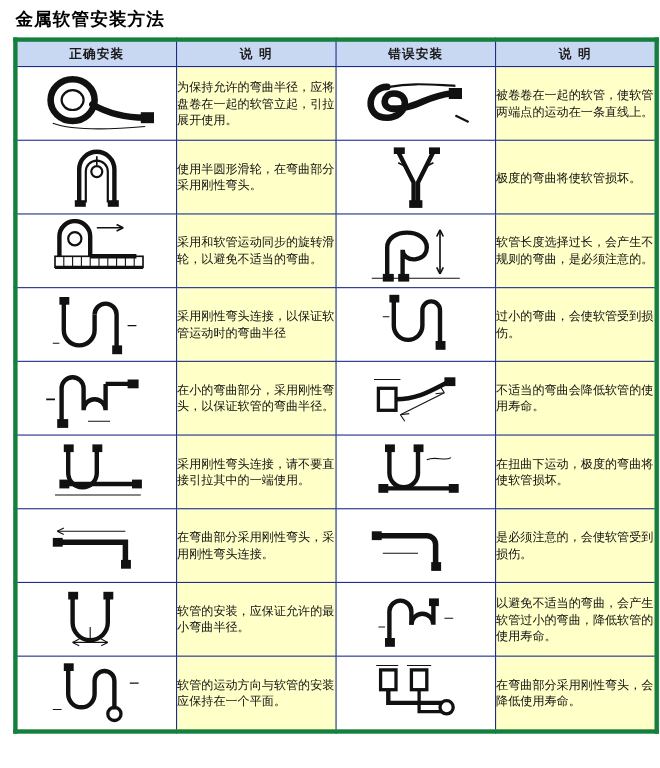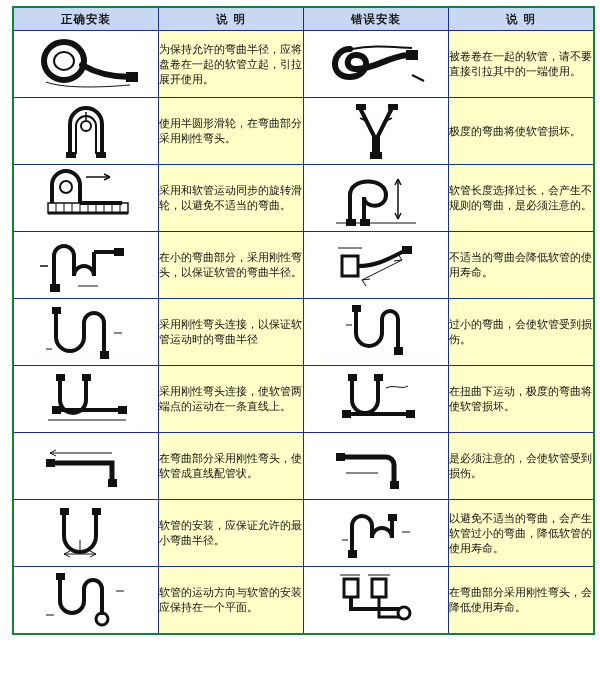--- a/index.html
+++ b/index.html
@@ -25,21 +25,21 @@
     font-weight: bold;
     color: #000000;
     letter-spacing: 1px;
     margin: 2px 0 6px 2px;
     line-height: 20px;
   }
   table.hose-table {
     border-collapse: collapse;
     width: 576px;
     table-layout: fixed;
-    border: 2px solid #15803d;
+    border: 4px solid #15803d;
   }
   table.hose-table td, table.hose-table th {
     border: 1px solid #1b2f8a;
     padding: 0;
     vertical-align: middle;
   }
   thead th {
     background: #c9d8f2;
     height: 22px;
     font-size: 11.5px;
@@ -72,20 +72,21 @@
     align-items: center;
     justify-content: center;
     height: 100%;
   }
 </style>
 </head>
 <body>
 
 <div class="page">
 
+  <div class="doc-title">金属软管安装方法</div>
 
   <table class="hose-table">
     <thead>
       <tr>
         <th class="col-img">正确安装</th>
         <th class="col-txt">说    明</th>
         <th class="col-img">错误安装</th>
         <th class="col-txt">说    明</th>
       </tr>
     </thead>
@@ -108,21 +109,21 @@
           <div class="fig-wrap">
             <svg class="fig" width="120" height="58" viewBox="0 0 120 58">
               <path d="M34 14 C16 14, 12 42, 34 42 C52 42, 56 20, 40 20 C30 20, 28 34, 40 34" fill="none" stroke="#111" stroke-width="6" stroke-linecap="round"></path>
               <path d="M40 34 C60 34, 70 22, 92 20" fill="none" stroke="#111" stroke-width="6" stroke-linecap="round"></path>
               <rect x="90" y="15" width="12" height="10" fill="#111"></rect>
               <path d="M36 14 C56 10, 74 12, 96 13" fill="none" stroke="#111" stroke-width="2"></path>
               <path d="M96 40 L108 46" stroke="#111" stroke-width="2"></path>
             </svg>
           </div>
         </td>
-        <td class="txt-cell">被卷卷在一起的软管，请不要直接引拉其中的一端使用。</td>
+        <td class="txt-cell">被卷卷在一起的软管，使软管两端点的运动在一条直线上。</td>
       </tr>
 
       <tr>
         <td class="img-cell">
           <div class="fig-wrap">
             <svg class="fig" width="120" height="58" viewBox="0 0 120 58">
               <path d="M44 52 L44 22 A16 16 0 0 1 76 22 L76 52" fill="none" stroke="#111" stroke-width="4"></path>
               <path d="M50 52 L50 24 A10 10 0 0 1 70 24 L70 52" fill="none" stroke="#111" stroke-width="2"></path>
               <circle cx="60" cy="24" r="5" fill="#fff" stroke="#111" stroke-width="2"></circle>
               <rect x="40" y="50" width="10" height="6" fill="#111"></rect>
@@ -177,20 +178,47 @@
             </svg>
           </div>
         </td>
         <td class="txt-cell">软管长度选择过长，会产生不规则的弯曲，是必须注意的。</td>
       </tr>
 
       <tr>
         <td class="img-cell">
           <div class="fig-wrap">
             <svg class="fig" width="120" height="58" viewBox="0 0 120 58">
+              <path d="M30 8 L30 34 A14 14 0 0 0 58 34 L58 20" fill="none" stroke="#111" stroke-width="4"></path>
+              <path d="M58 20 A10 10 0 0 1 78 20 L78 50" fill="none" stroke="#111" stroke-width="4"></path>
+              <rect x="26" y="4" width="9" height="7" fill="#111"></rect>
+              <rect x="74" y="48" width="9" height="8" fill="#111"></rect>
+              <path d="M20 46 L26 46" stroke="#111" stroke-width="1"></path>
+              <path d="M88 30 L96 30" stroke="#111" stroke-width="1"></path>
+            </svg>
+          </div>
+        </td>
+        <td class="txt-cell">采用刚性弯头连接，以保证软管运动时的弯曲半径</td>
+        <td class="img-cell">
+          <div class="fig-wrap">
+            <svg class="fig" width="120" height="58" viewBox="0 0 120 58">
+              <path d="M40 6 L40 30 A13 13 0 0 0 66 30 L66 16 A8 8 0 0 1 82 16 L82 46" fill="none" stroke="#111" stroke-width="4"></path>
+              <rect x="36" y="2" width="9" height="7" fill="#111"></rect>
+              <rect x="78" y="44" width="9" height="8" fill="#111"></rect>
+              <path d="M30 22 L36 22" stroke="#111" stroke-width="1"></path>
+            </svg>
+          </div>
+        </td>
+        <td class="txt-cell">过小的弯曲，会使软管受到损伤。</td>
+      </tr>
+
+      <tr>
+        <td class="img-cell">
+          <div class="fig-wrap">
+            <svg class="fig" width="120" height="58" viewBox="0 0 120 58">
               <path d="M28 52 L28 20 A10 10 0 0 1 48 20 L48 40 A10 10 0 0 1 68 40 L68 16" fill="none" stroke="#111" stroke-width="4"></path>
               <path d="M68 16 L92 16" stroke="#111" stroke-width="4"></path>
               <rect x="24" y="48" width="10" height="8" fill="#111"></rect>
               <rect x="88" y="12" width="10" height="8" fill="#111"></rect>
               <path d="M22 30 L14 30" stroke="#111" stroke-width="1.5"></path>
               <path d="M52 50 L72 50" stroke="#111" stroke-width="1"></path>
             </svg>
           </div>
         </td>
         <td class="txt-cell">在小的弯曲部分，采用刚性弯头，以保证软管的弯曲半径。</td>
@@ -207,58 +235,31 @@
             </svg>
           </div>
         </td>
         <td class="txt-cell">不适当的弯曲会降低软管的使用寿命。</td>
       </tr>
 
       <tr>
         <td class="img-cell">
           <div class="fig-wrap">
             <svg class="fig" width="120" height="58" viewBox="0 0 120 58">
-              <path d="M30 8 L30 34 A14 14 0 0 0 58 34 L58 20" fill="none" stroke="#111" stroke-width="4"></path>
-              <path d="M58 20 A10 10 0 0 1 78 20 L78 50" fill="none" stroke="#111" stroke-width="4"></path>
-              <rect x="26" y="4" width="9" height="7" fill="#111"></rect>
-              <rect x="74" y="48" width="9" height="8" fill="#111"></rect>
-              <path d="M20 46 L26 46" stroke="#111" stroke-width="1"></path>
-              <path d="M88 30 L96 30" stroke="#111" stroke-width="1"></path>
-            </svg>
-          </div>
-        </td>
-        <td class="txt-cell">采用刚性弯头连接，以保证软管运动时的弯曲半径</td>
-        <td class="img-cell">
-          <div class="fig-wrap">
-            <svg class="fig" width="120" height="58" viewBox="0 0 120 58">
-              <path d="M40 6 L40 30 A13 13 0 0 0 66 30 L66 16 A8 8 0 0 1 82 16 L82 46" fill="none" stroke="#111" stroke-width="4"></path>
-              <rect x="36" y="2" width="9" height="7" fill="#111"></rect>
-              <rect x="78" y="44" width="9" height="8" fill="#111"></rect>
-              <path d="M30 22 L36 22" stroke="#111" stroke-width="1"></path>
-            </svg>
-          </div>
-        </td>
-        <td class="txt-cell">过小的弯曲，会使软管受到损伤。</td>
-      </tr>
-
-      <tr>
-        <td class="img-cell">
-          <div class="fig-wrap">
-            <svg class="fig" width="120" height="58" viewBox="0 0 120 58">
               <path d="M34 8 L34 30 A13 13 0 0 0 60 30 L60 8" fill="none" stroke="#111" stroke-width="4"></path>
               <path d="M34 40 L96 40" stroke="#111" stroke-width="4"></path>
               <rect x="30" y="4" width="9" height="7" fill="#111"></rect>
               <rect x="56" y="4" width="9" height="7" fill="#111"></rect>
               <rect x="92" y="36" width="9" height="8" fill="#111"></rect>
               <rect x="26" y="36" width="9" height="8" fill="#111"></rect>
               <path d="M22 50 L100 50" stroke="#111" stroke-width="1"></path>
             </svg>
           </div>
         </td>
-        <td class="txt-cell">采用刚性弯头连接，使软管两端点的运动在一条直线上。</td>
+        <td class="txt-cell">采用刚性弯头连接，请不要直接引拉其中的一端使用。</td>
         <td class="img-cell">
           <div class="fig-wrap">
             <svg class="fig" width="120" height="58" viewBox="0 0 120 58">
               <path d="M36 8 L36 30 A13 13 0 0 0 62 30 L62 8" fill="none" stroke="#111" stroke-width="4"></path>
               <rect x="32" y="4" width="9" height="7" fill="#111"></rect>
               <rect x="58" y="4" width="9" height="7" fill="#111"></rect>
               <path d="M30 44 L94 44" stroke="#111" stroke-width="4"></path>
               <rect x="26" y="40" width="9" height="8" fill="#111"></rect>
               <rect x="90" y="40" width="9" height="8" fill="#111"></rect>
               <path d="M70 18 C78 14, 86 20, 92 16" fill="none" stroke="#111" stroke-width="1"></path>
@@ -273,21 +274,21 @@
           <div class="fig-wrap">
             <svg class="fig" width="120" height="58" viewBox="0 0 120 58">
               <path d="M24 26 L86 26 L86 44" fill="none" stroke="#111" stroke-width="5"></path>
               <rect x="20" y="22" width="9" height="8" fill="#111"></rect>
               <rect x="82" y="42" width="9" height="8" fill="#111"></rect>
               <path d="M24 16 L86 16" stroke="#111" stroke-width="1"></path>
               <path d="M24 16 L30 13 M24 16 L30 19" stroke="#111" stroke-width="1"></path>
             </svg>
           </div>
         </td>
-        <td class="txt-cell">在弯曲部分采用刚性弯头，使软管成直线配管状。</td>
+        <td class="txt-cell">在弯曲部分采用刚性弯头，采用刚性弯头连接。</td>
         <td class="img-cell">
           <div class="fig-wrap">
             <svg class="fig" width="120" height="58" viewBox="0 0 120 58">
               <path d="M24 20 L70 20 A8 8 0 0 1 78 28 L78 46" fill="none" stroke="#111" stroke-width="5"></path>
               <rect x="20" y="16" width="9" height="8" fill="#111"></rect>
               <rect x="74" y="44" width="9" height="8" fill="#111"></rect>
               <path d="M30 36 L62 36" stroke="#111" stroke-width="1"></path>
             </svg>
           </div>
         </td>

